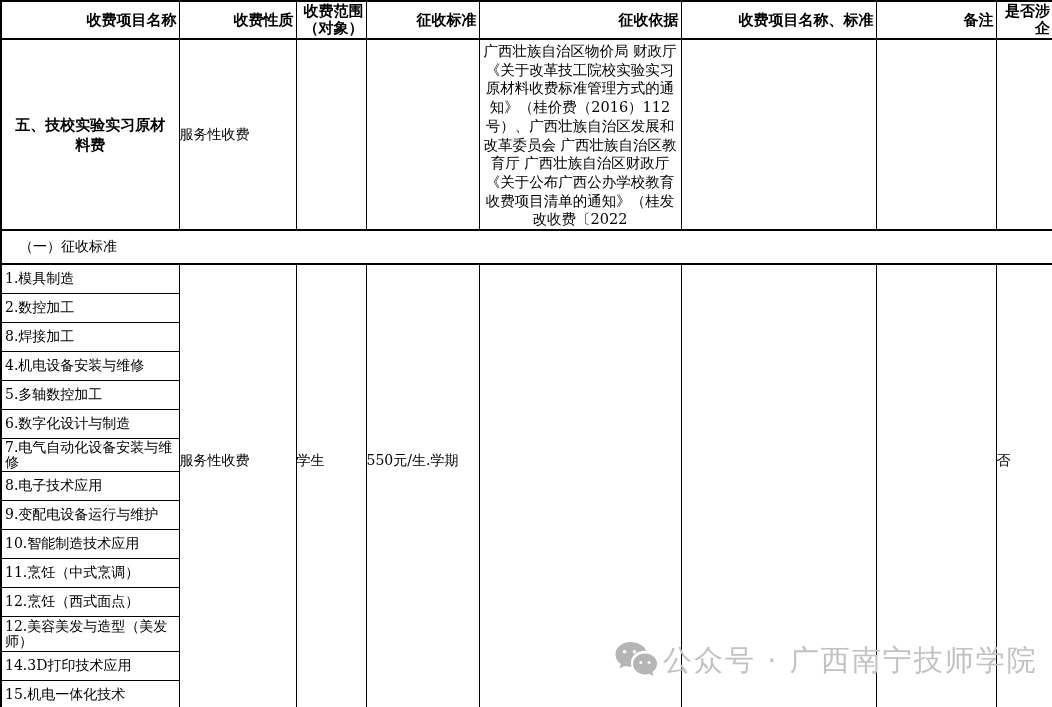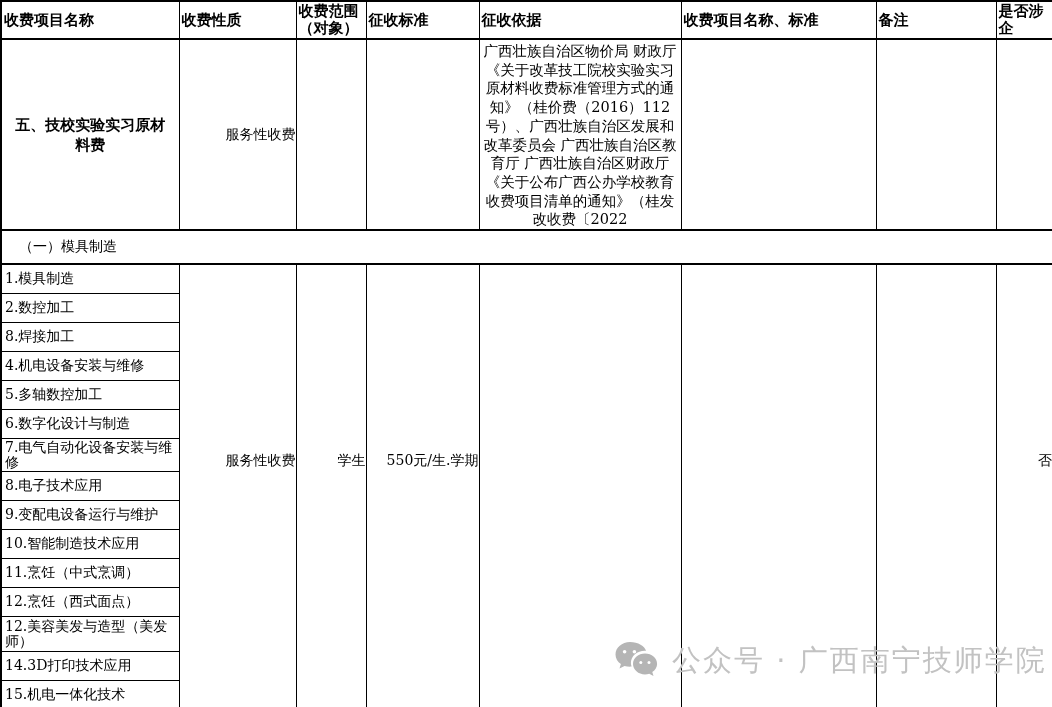--- a/index.html
+++ b/index.html
@@ -9,50 +9,50 @@
     background:#fff; color:#000;
     font-family:"DejaVu Serif", serif;
   }
   table.fee-table {
     border-collapse:collapse; table-layout:fixed; width:1052px;
     border:2px solid #000;
   }
   th, td { border:1px solid #000; overflow:hidden; }
   thead th {
     font-family:"DejaVu Sans", sans-serif; font-weight:bold;
-    font-size:15px; text-align:left; vertical-align:middle;
+    font-size:15px; text-align:right; vertical-align:middle;
     line-height:17px; border-top:2px solid #000; border-bottom:2px solid #000;
     padding:1px 2px;
   }
   tr.category-row td { border-bottom:2px solid #000; }
   td.cat-name {
     font-family:"DejaVu Sans", sans-serif; font-weight:bold; font-size:15px;
     text-align:center; vertical-align:middle; line-height:20px; padding:0 8px;
   }
-  td.center { text-align:right; vertical-align:middle; font-size:14px; }
+  td.center { text-align:left; vertical-align:middle; font-size:14px; }
   td.basis {
     font-size:14.5px; line-height:18.7px; text-align:center;
     vertical-align:top; padding:2px 2px 0 2px;margin-left:16px;
   }
   tr.section-row td {
     font-size:14px; padding-left:17px; vertical-align:middle;
     border-bottom:2px solid #000;
   }
   td.item {
     font-size:14px; line-height:15px; padding:1px 2px 1px 3px;
     vertical-align:middle; text-align:left;
   }
   td.merged { vertical-align:middle; padding-bottom:52px; }
   tr.r-n  { height:29px;margin-left:41px; }
   tr.r-t1 { height:32px; }
   tr.r-t2 { height:35px; }
   tr.last td { border-bottom:2px solid #000; }
   .watermark {
     position:absolute; left:614px; top:641px; z-index:5;
-    display:flex; align-items:center; gap:14px;
+    display:flex; align-items:center; gap:5px;
   }
   .watermark .wm-text {
     font-family:"DejaVu Sans", sans-serif; font-size:29px;
     color:#c2c2c2; letter-spacing:2px; white-space:nowrap; line-height:38px;
   }
 </style>
 </head>
 <body>
 
 <div class="page">
@@ -86,21 +86,21 @@
         <td class="center">服务性收费</td>
         <td></td>
         <td></td>
         <td class="basis">广西壮族自治区物价局 财政厅《关于改革技工院校实验实习原材料收费标准管理方式的通知》（桂价费（2016）112号）、广西壮族自治区发展和改革委员会 广西壮族自治区教育厅 广西壮族自治区财政厅 《关于公布广西公办学校教育收费项目清单的通知》（桂发改收费〔2022</td>
         <td></td>
         <td></td>
         <td></td>
       </tr>
 
       <tr class="section-row" style="height:34px">
-        <td colspan="8">（一）模具制造</td>
+        <td colspan="8">（一）征收标准</td>
       </tr>
 
       <tr class="r-n">
         <td class="item">1.模具制造</td>
         <td class="merged center" rowspan="15">服务性收费</td>
         <td class="merged center" rowspan="15">学生</td>
         <td class="merged center" rowspan="15">550元/生.学期</td>
         <td class="merged" rowspan="15"></td>
         <td class="merged" rowspan="15"></td>
         <td class="merged" rowspan="15"></td>

